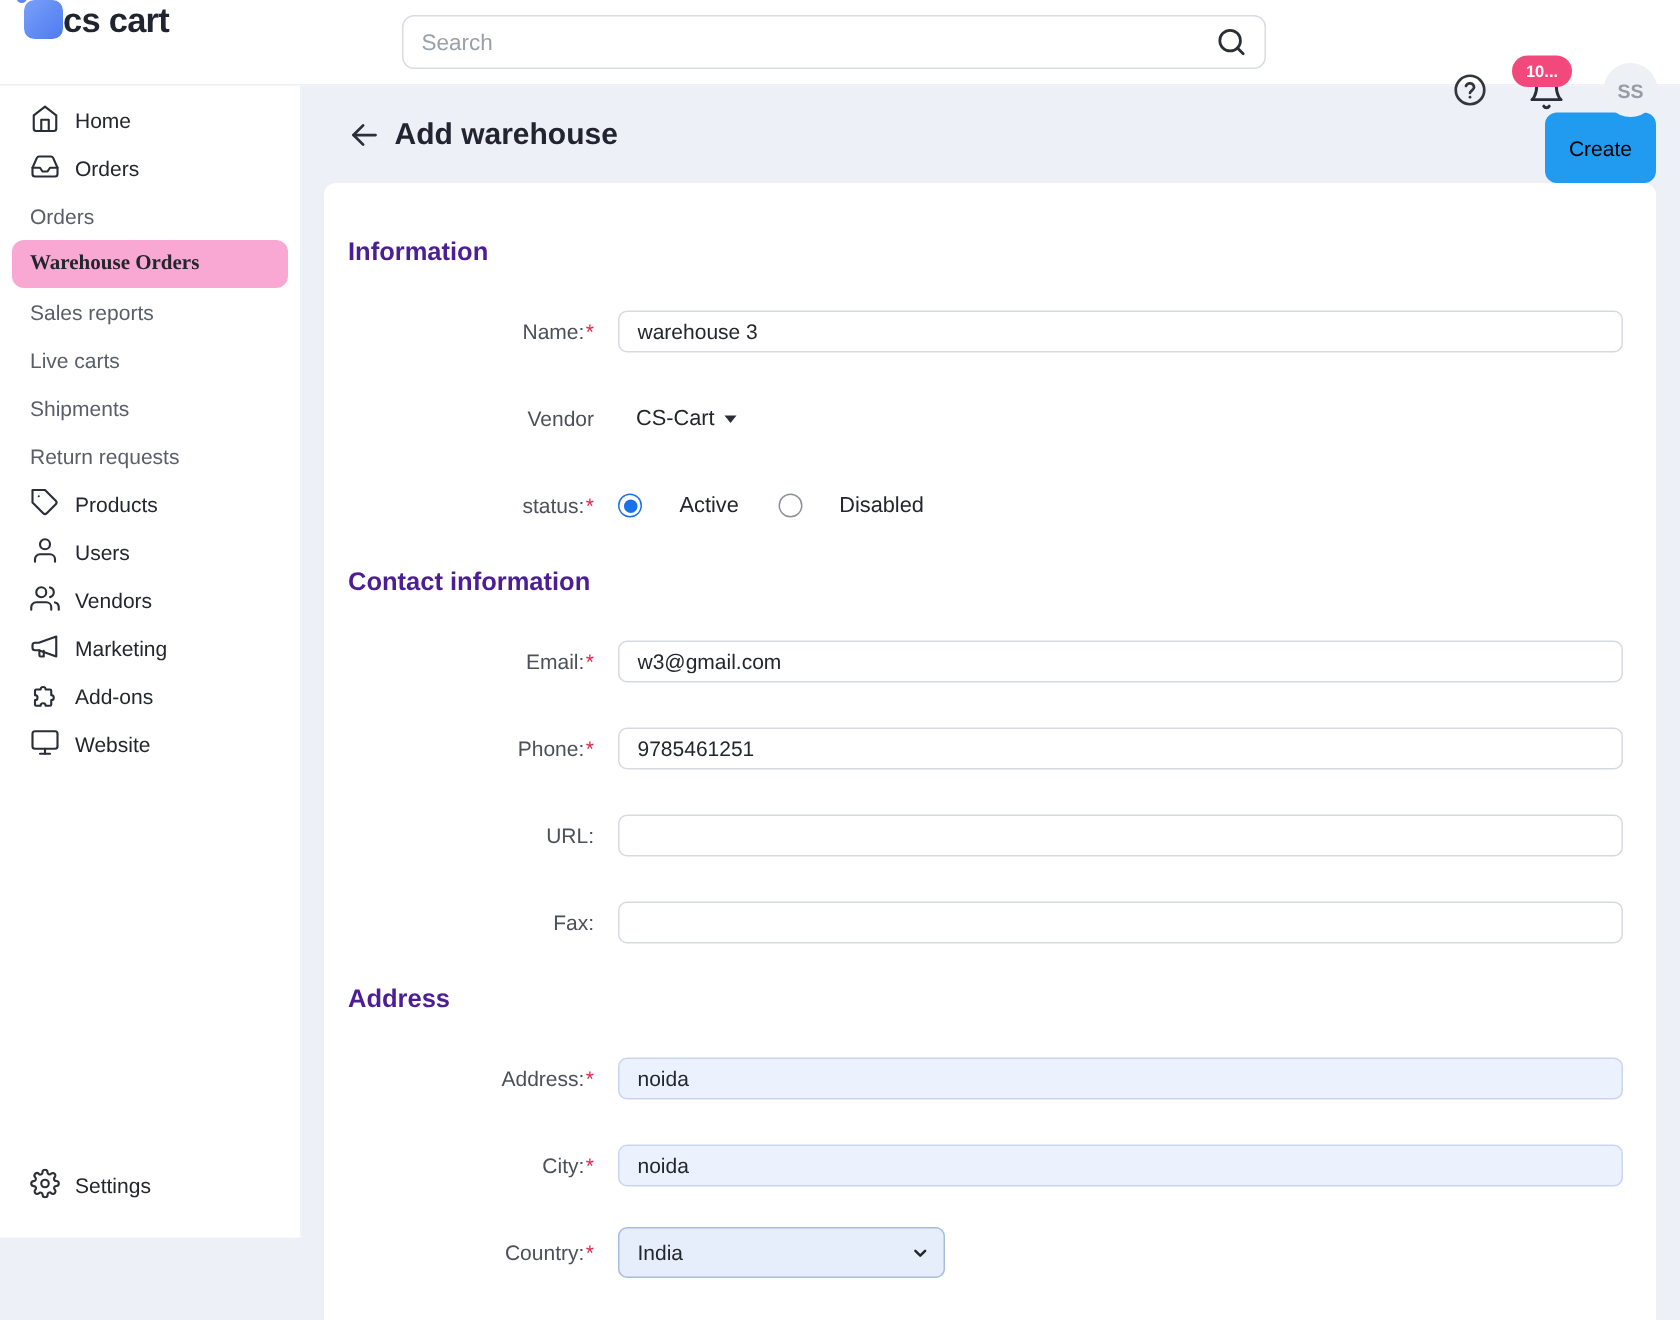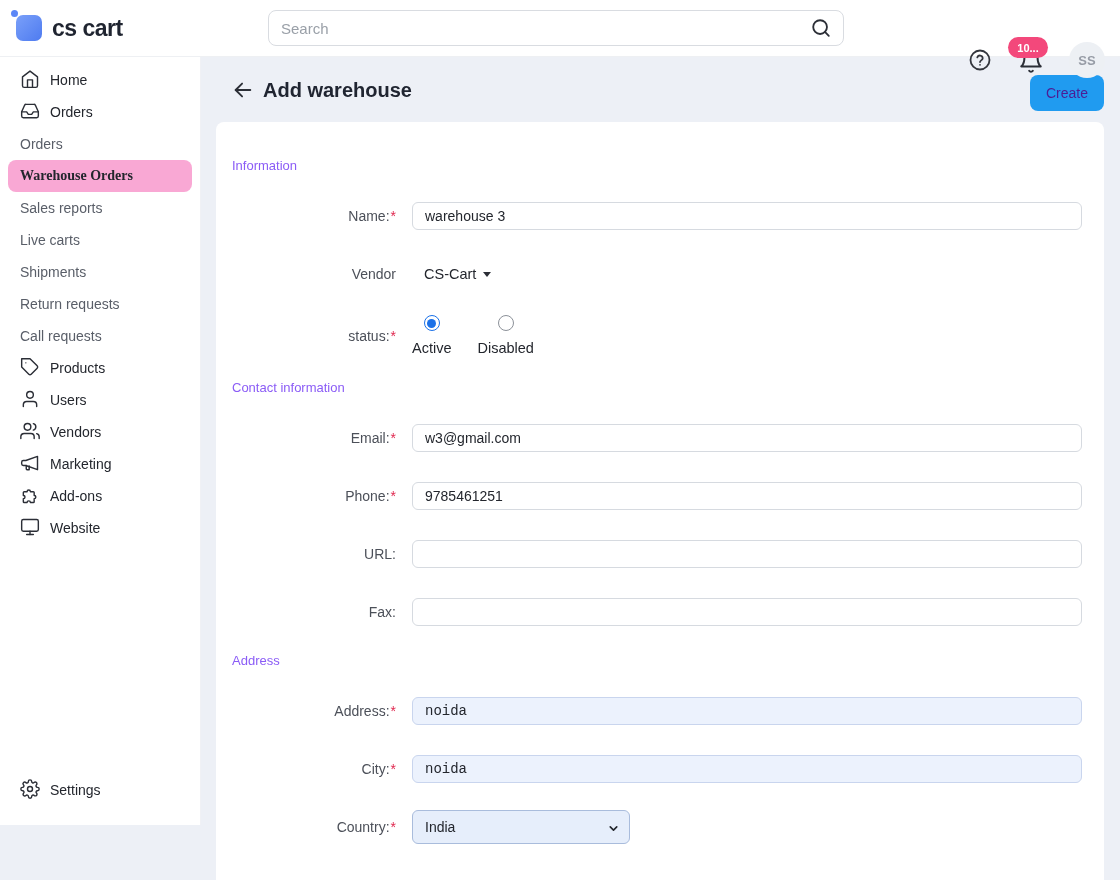--- a/index.html
+++ b/index.html
@@ -2,21 +2,21 @@
 <html><head>
 <meta charset="utf-8">
 <style>
   * { margin:0; padding:0; box-sizing:border-box; }
   html,body { width:1120px; height:880px; overflow:hidden; background:#edf0f6;
               font-family:"Liberation Sans", sans-serif; color:#23262d; }
 
   
   .header { position:absolute; top:0; left:0; width:1120px; height:57px; background:#fff;
             border-bottom:1px solid #eef0f3; z-index:20; }
-  .logo { position:absolute; left:16px; top:0; height:56px; display:flex; align-items:center; gap:10px; cursor:pointer; }
+  .logo { position:absolute; left:16px; top:0; height:56px; display:flex; cursor:pointer; }
   .logo-mark { position:relative; width:26px; height:26px; border-radius:7px;
                background:linear-gradient(135deg,#7aa0f9,#4e7bf0); display:inline-block; }
   .logo-dot { position:absolute; left:-5px; top:-5px; width:7px; height:7px; border-radius:50%; background:#5b87f7; }
   .logo-text { font-size:23px; font-weight:800; letter-spacing:-0.5px; color:#1f2430; }
 
   .search-wrap { position:absolute; left:268px; top:10px; width:576px; height:36px; }
   .search-input { width:100%; height:100%; border:1px solid #d9dce1; border-radius:8px;
                   padding:0 40px 0 12px; font-size:15px; color:#23262d; outline:none;
                   font-family:"Liberation Sans", sans-serif; background:#fff; }
   .search-input::placeholder { color:#9aa0a8; }
@@ -40,40 +40,40 @@
   .nav-sub { height:32px; display:flex; align-items:center; margin:0 8px; padding-left:12px;
              font-size:14px; color:#595e68; border-radius:8px; cursor:pointer; }
   .nav-sub.active { background:#f9a8d4; color:#23262d; font-weight:bold;font-family:Liberation Serif, serif; }
   .nav-settings { margin-top:auto; margin-bottom:19px; }
 
   
   .main { position:absolute; top:57px; left:201px; right:0; bottom:0; background:#edf0f6; overflow:hidden; }
   .page-head { height:34px; margin:16px 16px 0 15px; display:flex; align-items:center; position:relative; }
   .back-btn { width:24px; height:24px; margin-left:15px; cursor:pointer; display:flex; align-items:center; justify-content:center; }
   .page-title { font-size:20px; font-weight:800; color:#202531; margin-left:8px; }
-  .create-btn { position:absolute; right:0; top:2px; height:36px; padding:0 16px; background:#209bf0; color:#4c1d95;
+  .create-btn { position:absolute; right:0; top:2px; height:47px; padding:0 16px; background:#209bf0; color:#000000;
                 border:none; border-radius:8px; font-size:14px; font-family:"Liberation Sans", sans-serif; cursor:pointer; }
 
   .card { margin:15px 16px 0 15px; background:#fff; border-radius:8px; padding:36px 22px 24px 16px; min-height:900px; }
-  .section-heading { font-size:13px; font-weight:normal; color:#8b5cf6; margin-bottom:26px; }
+  .section-heading { font-size:17px; font-weight:bold; color:#4c1d95; margin-bottom:26px; }
   .section-heading.spaced { }
 
   .form-row { display:flex; align-items:center; min-height:34px; margin-bottom:24px; }
   .form-label { width:180px; padding-right:16px; text-align:right; font-size:14px; color:#4c5059; flex:0 0 auto; }
   .req { color:#e0284f; margin-left:1px; }
   .text-input { flex:1; height:28px; border:1px solid #d6dae0; border-radius:6px; padding:0 12px;
                 font-size:14px; color:#23262d; font-family:"Liberation Sans", sans-serif; outline:none; background:#fff; }
-  .text-input.filled { background:#ecf2fd; border-color:#c9d5ee;font-family:Liberation Mono, monospace; }
+  .text-input.filled { background:#ecf2fd; border-color:#c9d5ee; }
 
   .vendor-value { padding-left:12px; font-size:14.5px; color:#23262d; display:flex; align-items:center; cursor:pointer; }
   .caret-down { width:0; height:0; border-left:4px solid transparent; border-right:4px solid transparent;
                 border-top:5px solid #2b2e36; margin-left:7px; display:inline-block; }
 
   .radio-group { display:flex; align-items:center; gap:26px; padding-left:0; }
-  .radio-opt { display:flex; align-items:center; gap:9px; cursor:pointer; font-size:14.5px; color:#23262d;flex-direction:column; }
+  .radio-opt { display:flex; align-items:center; gap:25px; cursor:pointer; font-size:14.5px; color:#23262d; }
   .radio { position:relative; width:16px; height:16px; border-radius:50%; border:1.5px solid #8c9199; background:#fff; display:inline-block; }
   .radio.checked { border-color:#1b71e8; }
   .radio.checked::after { content:""; position:absolute; inset:2.5px; border-radius:50%; background:#1b71e8; }
 
   .select-wrap { position:relative; width:218px; height:34px; }
   .select-box { width:218px; height:34px; background:#e6eefb; border:1px solid #a9bcdc; border-radius:6px;
                 padding:0 30px 0 12px; font-size:14px; color:#23262d; display:flex; align-items:center; cursor:pointer; }
   .select-chevron { position:absolute; right:10px; top:11px; pointer-events:none; }
 </style>
 </head>
@@ -136,21 +136,20 @@
     </span>
     <span>Orders</span>
   </div>
 
   <div class="nav-sub">Orders</div>
   <div class="nav-sub active">Warehouse Orders</div>
   <div class="nav-sub">Sales reports</div>
   <div class="nav-sub">Live carts</div>
   <div class="nav-sub">Shipments</div>
   <div class="nav-sub">Return requests</div>
-  <div class="nav-sub">Call requests</div>
 
   <div class="nav-item">
     <span>
       <svg width="20" height="20" viewBox="0 0 24 24" fill="none" stroke="#2b2e36" stroke-width="1.7" stroke-linecap="round" stroke-linejoin="round">
         <path d="M20.6 13.4 13.4 20.6a2 2 0 0 1-2.8 0L2 12V2h10l8.6 8.6a2 2 0 0 1 0 2.8z"></path>
           <line x1="7" y1="7" x2="7.01" y2="7"></line>
       </svg>
     </span>
     <span>Products</span>
   </div>

